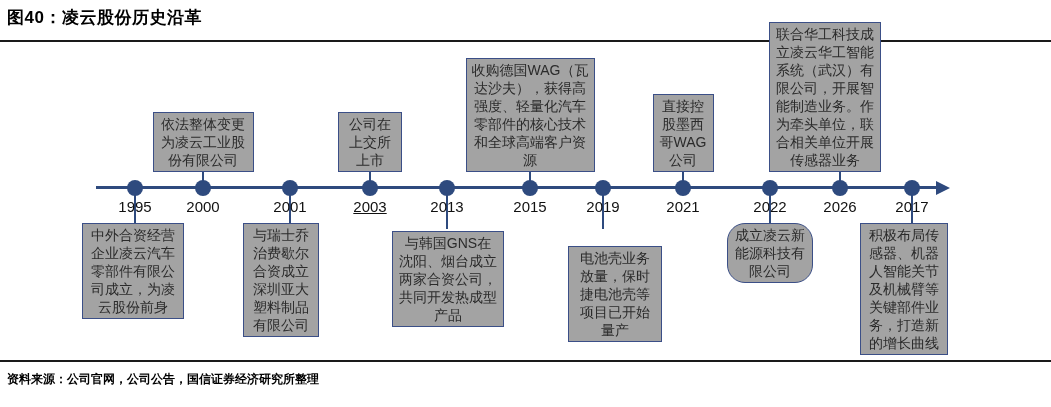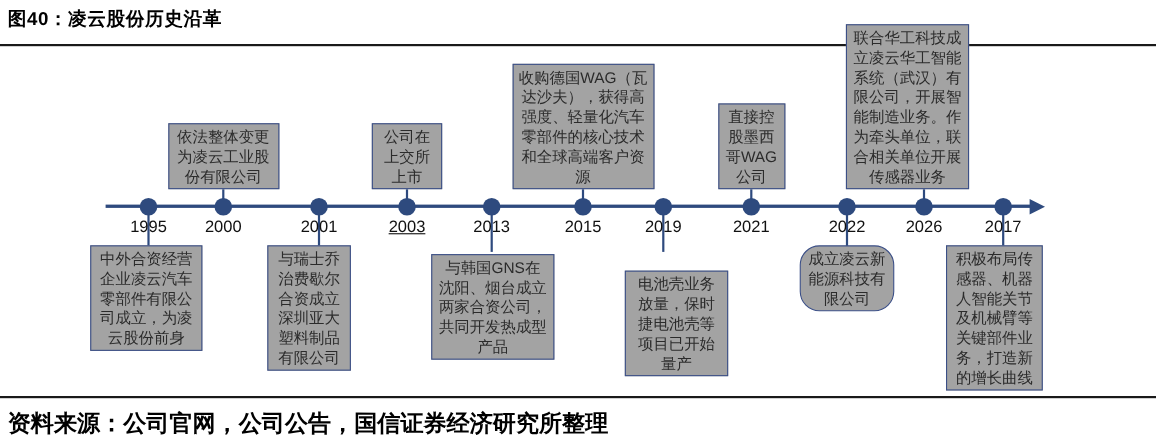--- a/index.html
+++ b/index.html
@@ -2,21 +2,21 @@
 <html><head>
 <meta charset="utf-8">
 <style>
   html,body{margin:0;padding:0;background:#ffffff;}
   body{width:1051px;height:407px;font-family:"Liberation Sans","DejaVu Sans",sans-serif;}
   #canvas{position:relative;width:1051px;height:407px;background:#ffffff;overflow:hidden;}
 
   .figure-title{position:absolute;left:7px;top:6px;font-size:17px;font-weight:bold;color:#000;letter-spacing:0.5px;white-space:nowrap;}
   .rule-top{position:absolute;left:0;top:40px;width:1051px;height:2px;background:var(--rule);}
   .rule-bottom{position:absolute;left:0;top:360px;width:1051px;height:2px;background:var(--rule);}
-  .source-note{position:absolute;left:7px;top:371px;font-size:21px;font-weight:bold;color:#000;white-space:nowrap;}
+  .source-note{position:absolute;left:7px;top:371px;font-size:12px;font-weight:bold;color:#000;white-space:nowrap;}
 
   .axis{position:absolute;left:96px;top:186px;width:842px;height:3px;background:var(--accent);}
   .arrowhead{position:absolute;left:936px;top:181px;width:0;height:0;
     border-left:14px solid var(--accent);border-top:7px solid transparent;border-bottom:7px solid transparent;}
 
   .dot{position:absolute;top:180px;width:16px;height:16px;border-radius:50%;background:var(--accent);}
   .year{position:absolute;top:198px;width:60px;text-align:center;font-size:15px;color:var(--yearcol);}
   .connector{position:absolute;width:2px;background:var(--accent);}
 
   .event-box{position:absolute;box-sizing:border-box;background:#a3a3a3;border:1.5px solid var(--bordercol);

